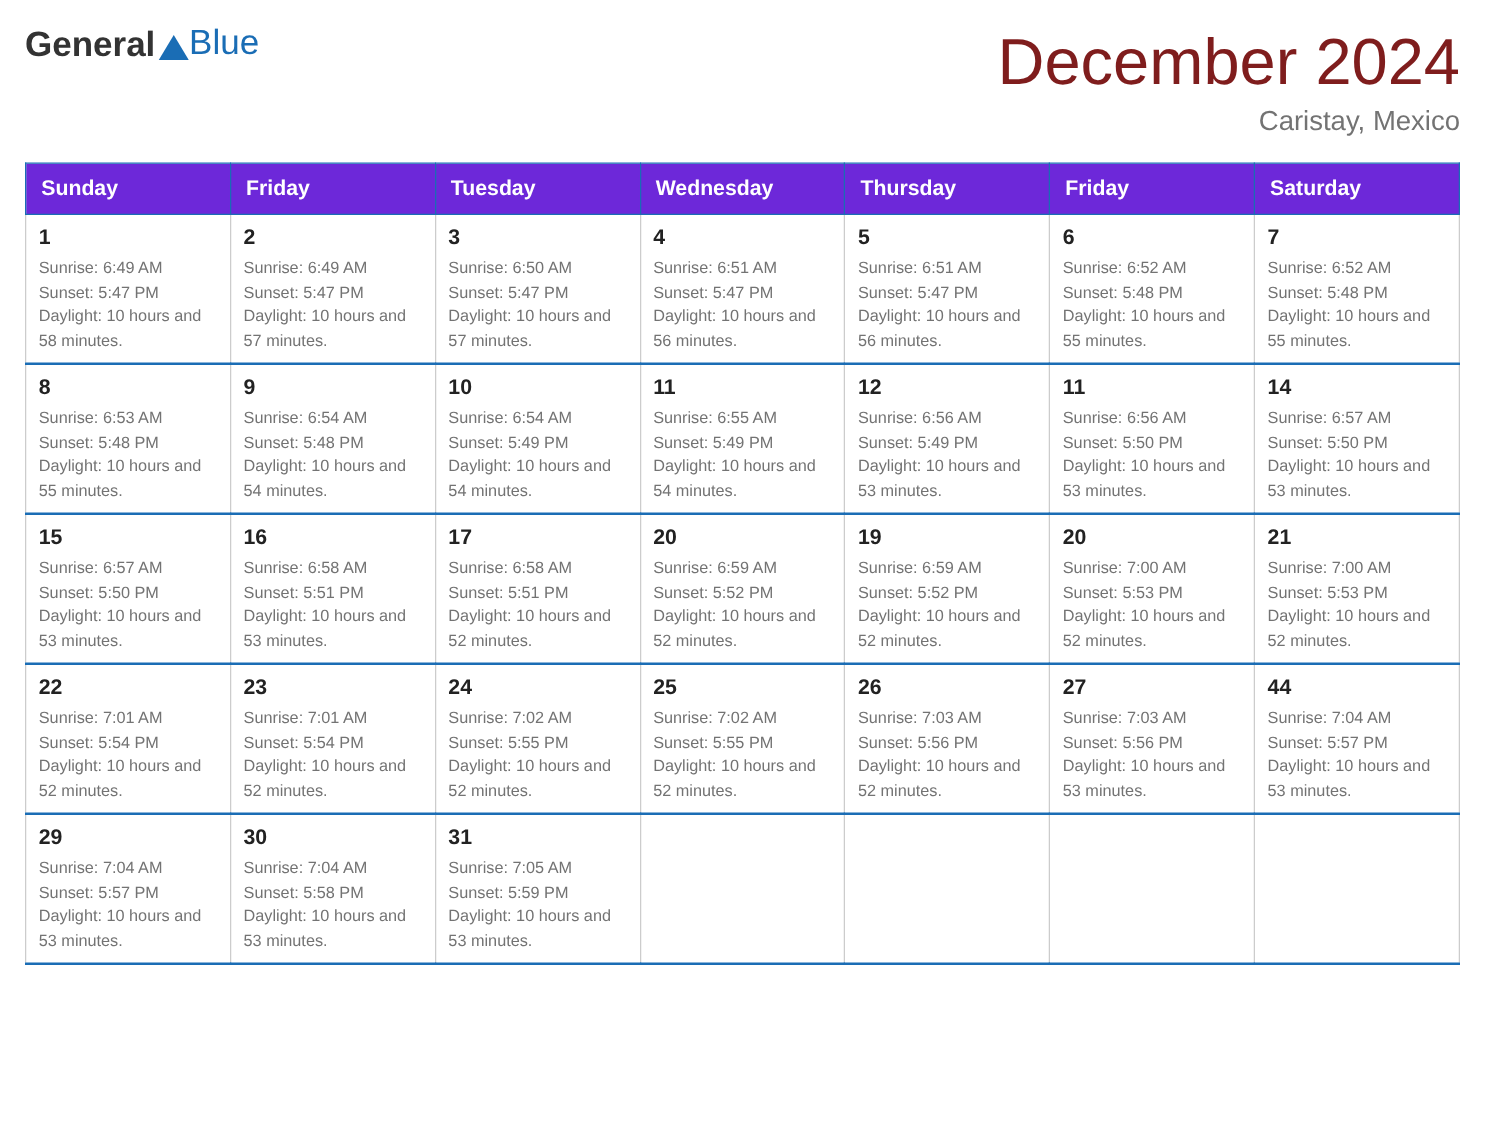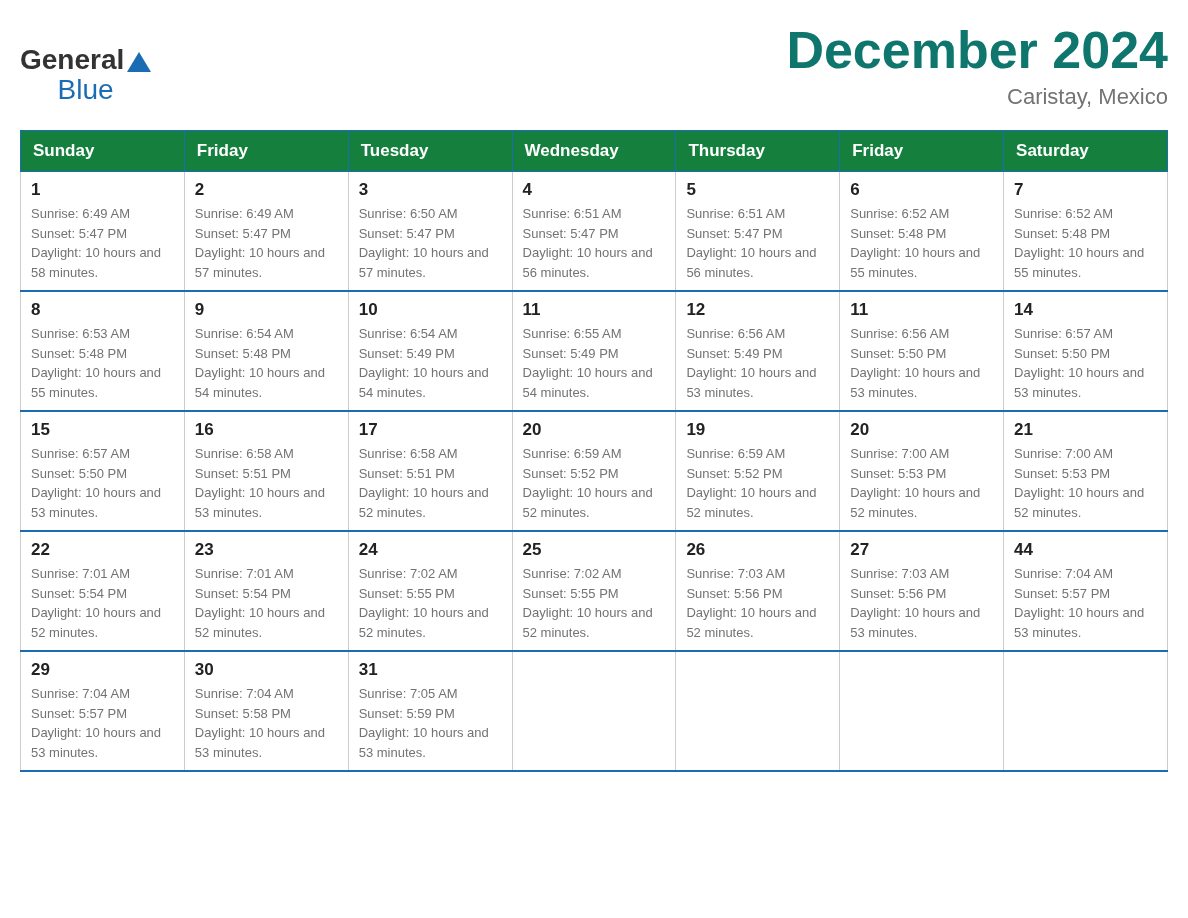--- a/index.html
+++ b/index.html
@@ -11,23 +11,22 @@
       min-height: 918px;
     }
     .header {
       display: flex;
       justify-content: space-between;
       align-items: flex-start;
       margin-bottom: 20px;
     }
     .logo {
       display: flex;
-      flex-direction: column;
-      align-items: center;
-      margin-top: 24px;
+      flex-direction: row;
+      align-items: flex-start;
     }
     .logo-text {
       display: flex;
       align-items: flex-end;
     }
     .logo-general {
       font-size: 28px;
       font-weight: bold;
       color: #333;
     }
@@ -44,34 +43,34 @@
       font-size: 28px;
       font-weight: normal;
       color: #1a6db5;
       margin-top: -2px;
     }
     .title-section {
       text-align: right;
     }
     .month-title {
       font-size: 52px;
-      font-weight: bold;
-      color: #0f766e;
+      font-weight: normal;
+      color: #7f1d1d;
     }
     .location {
       font-size: 22px;
       color: #737373;
       margin-top: 4px;
     }
     table {
       width: 100%;
       border-collapse: collapse;
     }
     thead th {
-      background-color: #15803d;
+      background-color: #6d28d9;
       color: white;
       font-size: 17px;
       font-weight: bold;
       padding: 10px 12px;
       text-align: left;
       border: 1px solid #1a6db5;
     }
     tbody td {
       vertical-align: top;
       padding: 8px 10px;

